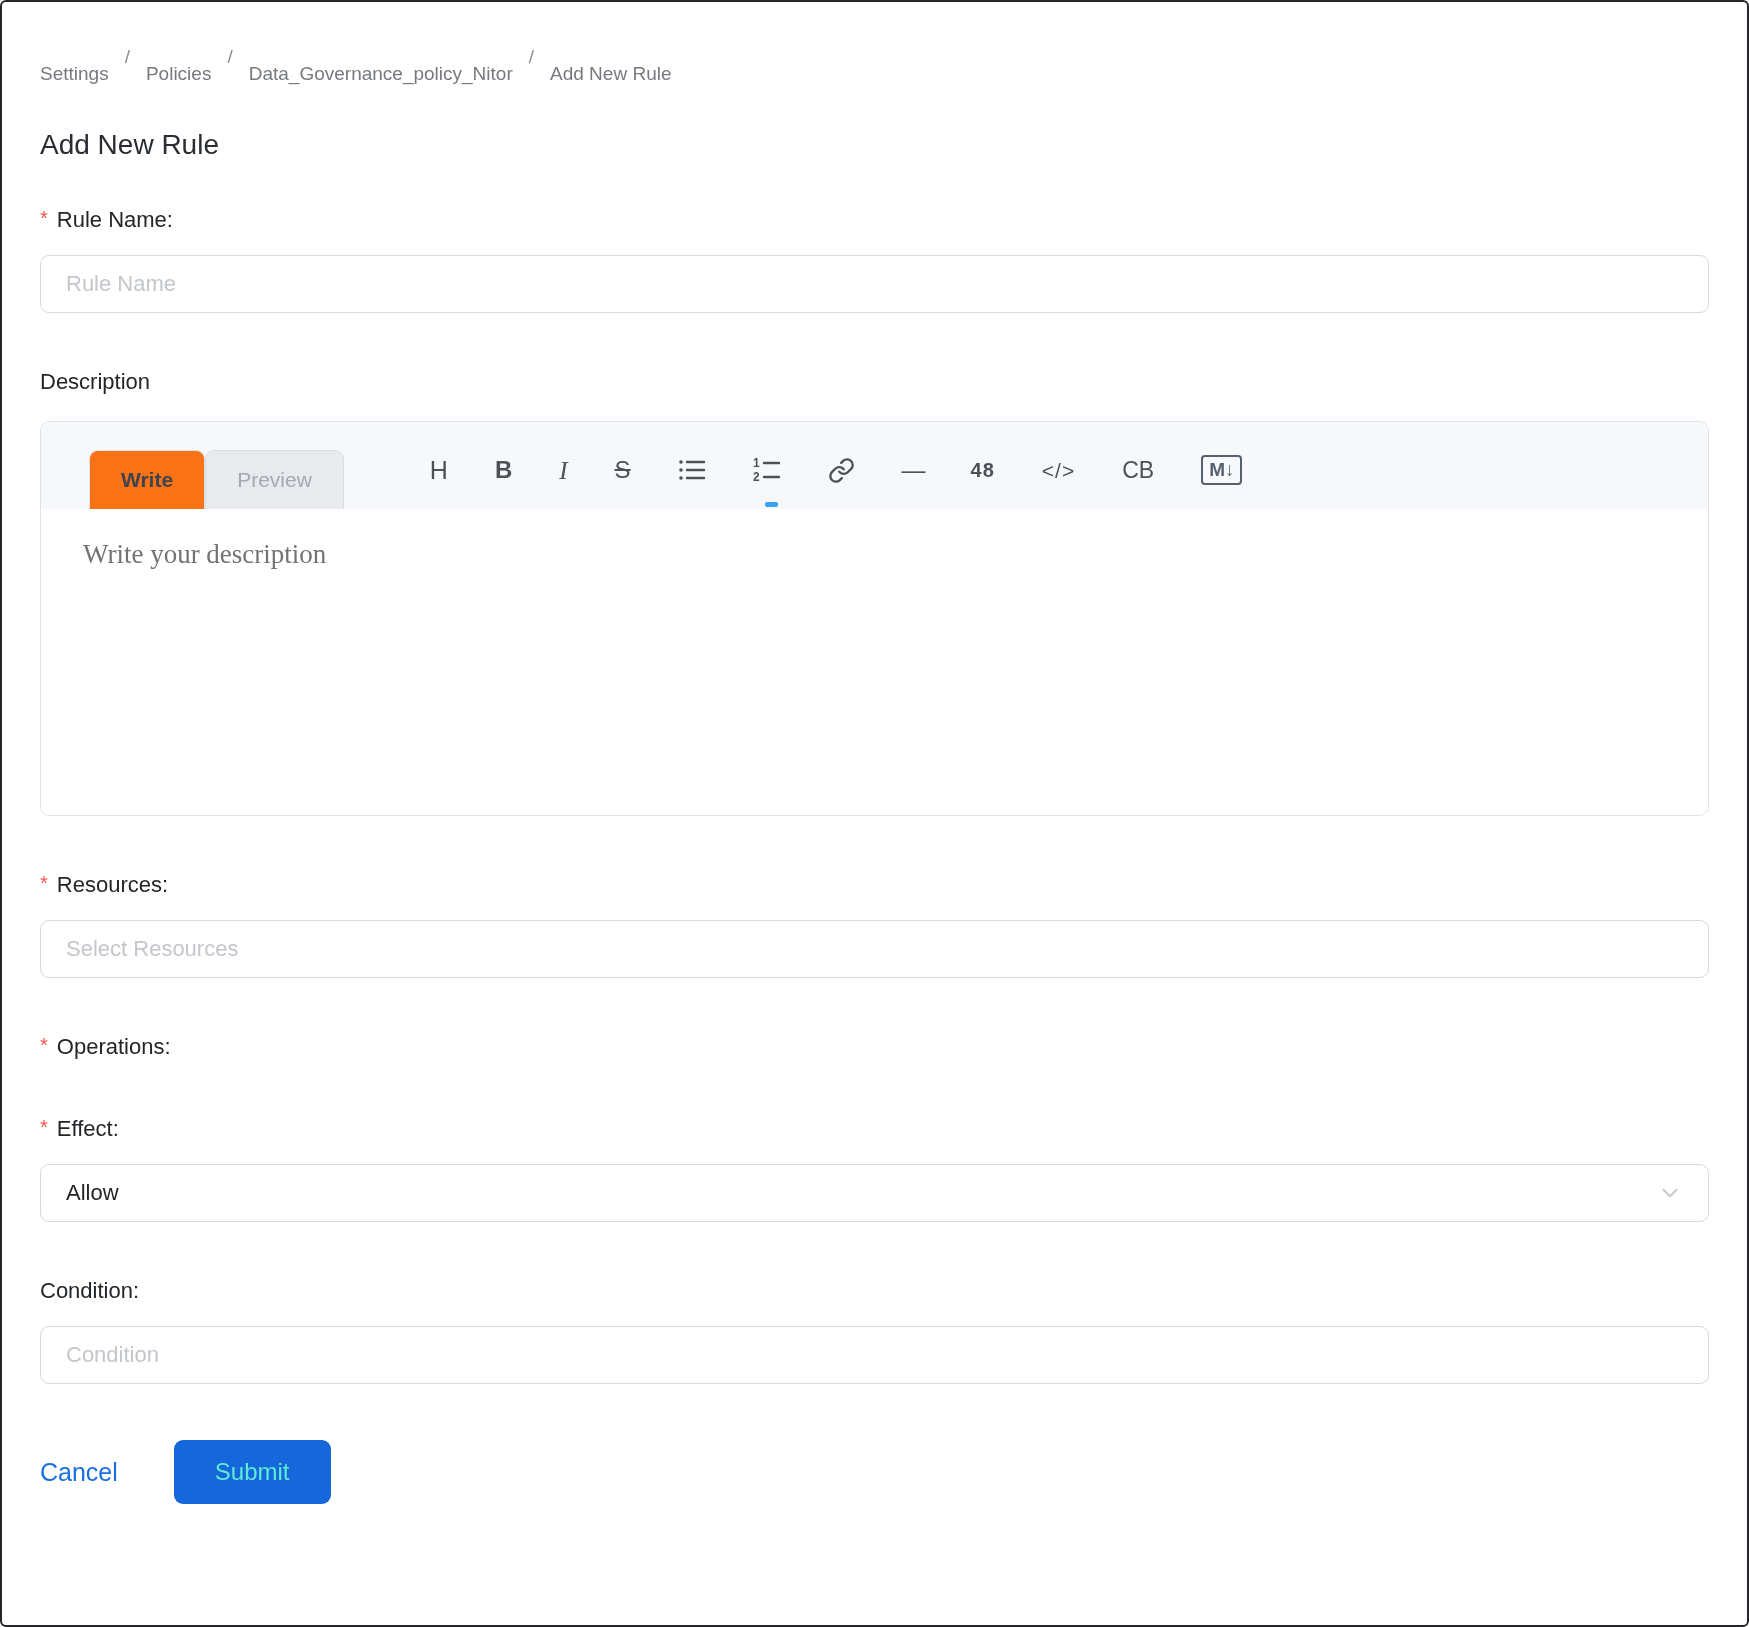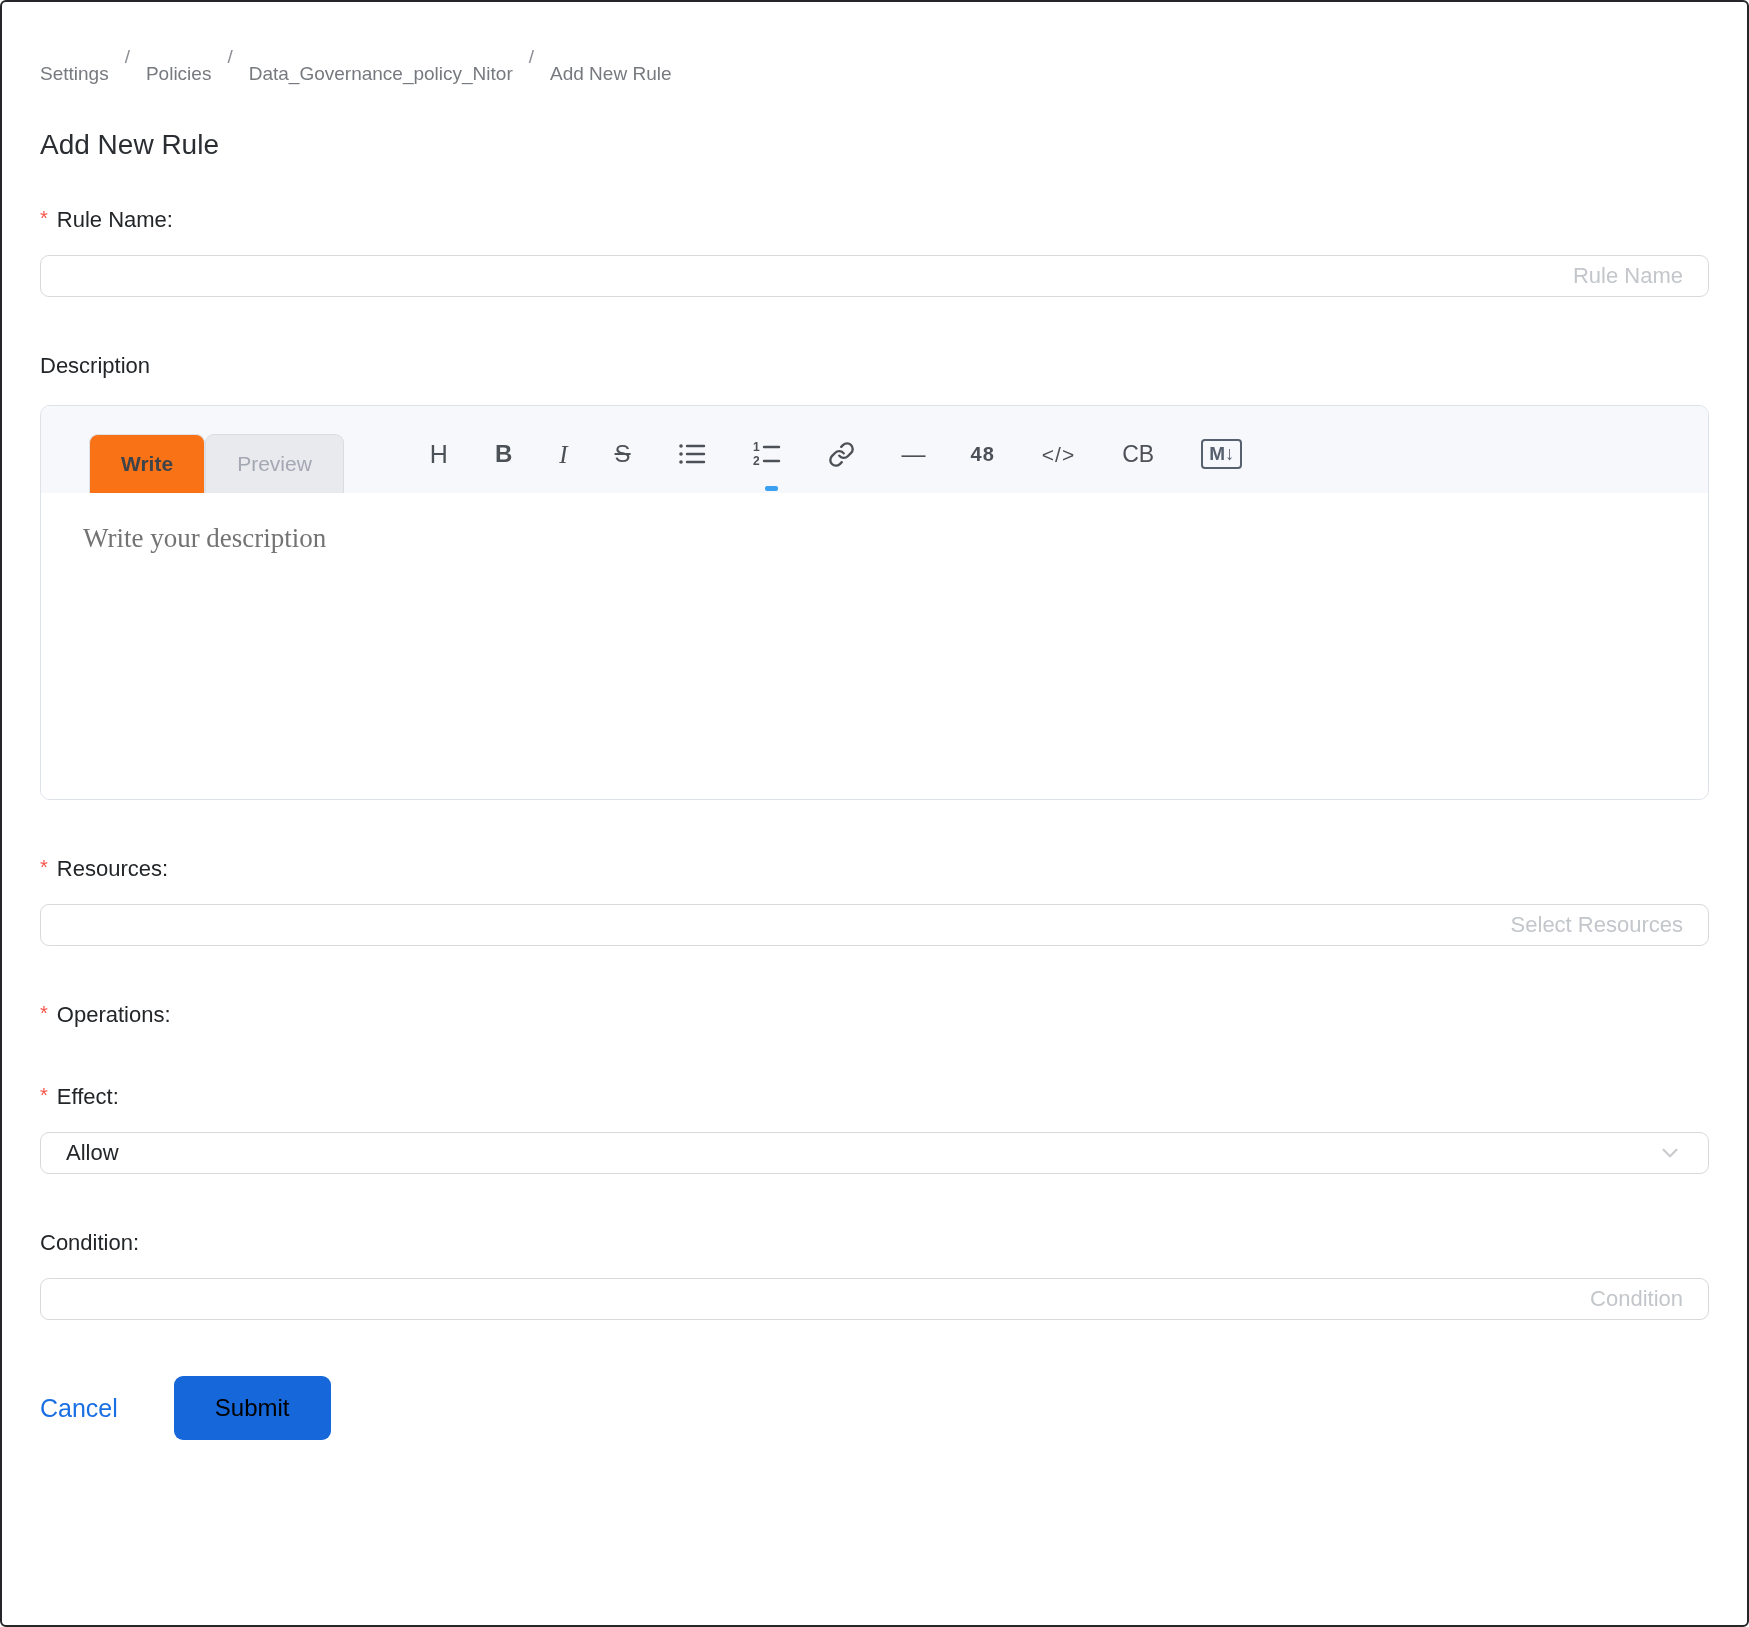--- a/index.html
+++ b/index.html
@@ -44,31 +44,30 @@
     font-size: 22px;
     color: #232629;
     margin-top: 56px;
   }
   .field-label.first { margin-top: 46px; }
   .req { color: #f5564b; font-size: 20px; position: relative; top: -2px; }
   
   .text-input, .select-input {
     margin-top: 22px;
     width: 100%;
-    height: 42px;
+    height: 58px;
     border: 1px solid #d9d9d9;
     border-radius: 9px;
     font-size: 22px;
     font-family: "Liberation Sans", "DejaVu Sans", sans-serif;
     padding: 3px 25px;
     color: #232629;
     background: #fff;
     outline: none;
     display: block;
-    text-align: right;
   }
   .text-input::placeholder { color: #c3c6ca; opacity: 1; }
   .select-input {
     display: flex;
     align-items: center;
     justify-content: space-between;
     cursor: pointer;
   }
   .select-value { font-size: 22px; color: #232629; }
   .chevron { width: 26px; height: 26px; stroke: #c9cbce; }
@@ -172,21 +171,21 @@
     background: none;
     border: none;
     color: #1a6fe3;
     font-size: 25px;
     font-weight: 500;
     cursor: pointer;
     font-family: "Liberation Sans", "DejaVu Sans", sans-serif;
   }
   .submit-btn {
     background: #1667d9;
-    color: #000000;
+    color: #5eead4;
     border: none;
     border-radius: 9px;
     font-size: 24px;
     font-weight: 500;
     padding: 18px 41px;
     cursor: pointer;
     font-family: "Liberation Sans", "DejaVu Sans", sans-serif;
   }
 </style>
 </head>

